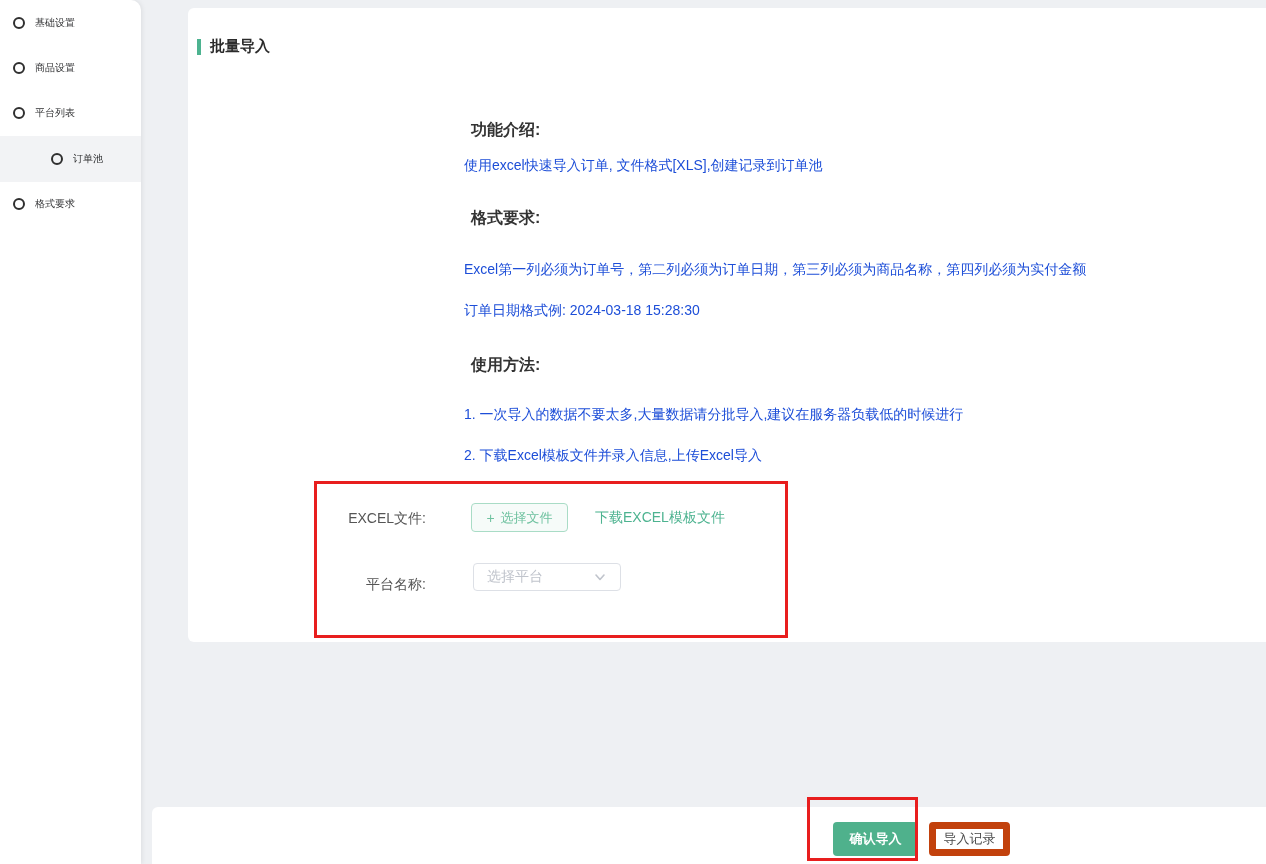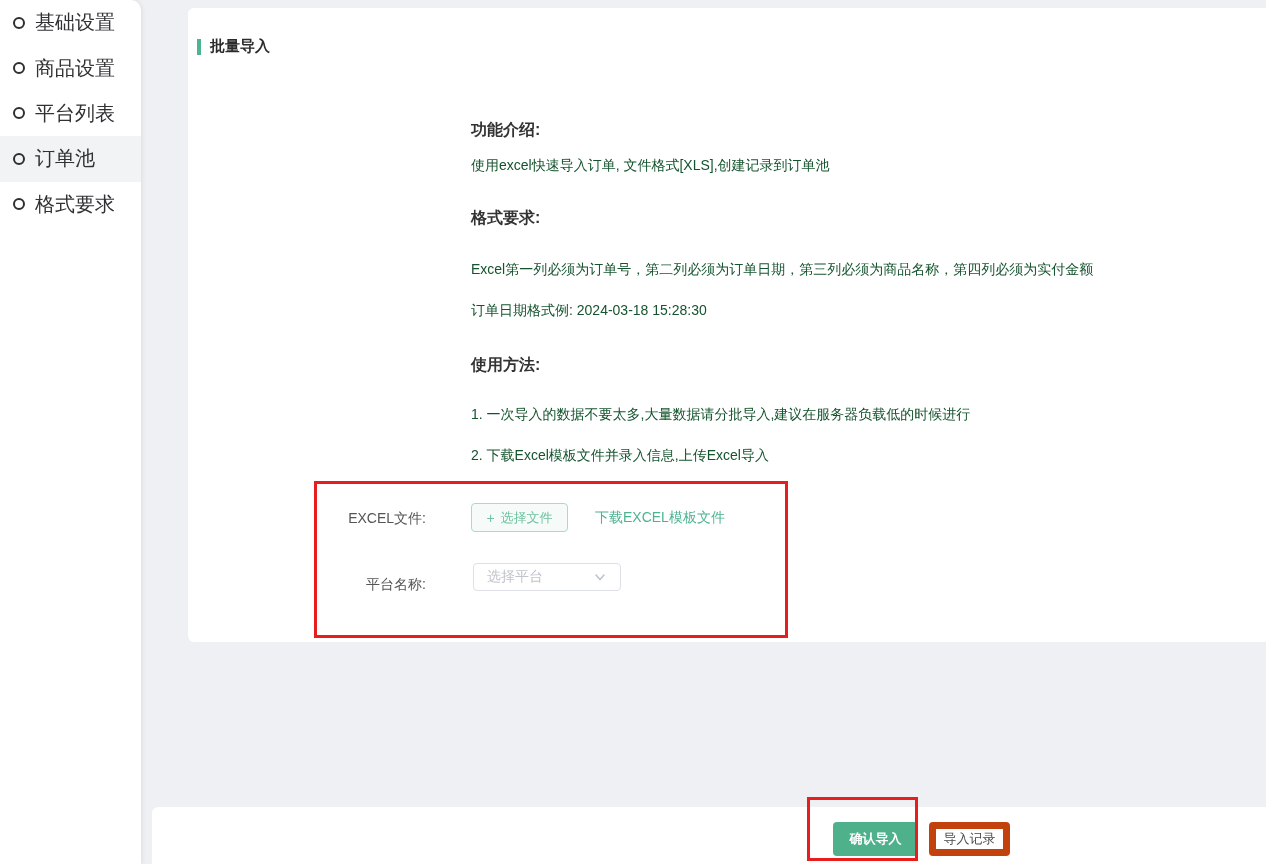--- a/index.html
+++ b/index.html
@@ -17,25 +17,25 @@
     position:absolute; left:0; top:0; width:141px; height:864px;
     background:#ffffff;
     border-top-right-radius:10px;
     box-shadow:1px 0 5px rgba(0,0,0,0.08);
     z-index:2;
   }
   .side-item {
     height:45.4px;
     display:flex; align-items:center;
     padding-left:13px;
-    font-size:20px; color:#303133;
+    font-size:10px; color:#303133;
     cursor:pointer;
     white-space:nowrap;
   }
-  .side-item.active { background:#f2f3f5; }
+  .side-item.active { background:#f2f3f5;justify-content:center; }
   .circle-icon {
     width:12px; height:12px;
     border:2px solid #2f2f2f; border-radius:50%;
     margin-right:10px; flex:0 0 auto;
   }
 
   
   .card {
     position:absolute; left:152px; top:8px; right:0; height:634px;
     background:#ffffff;
@@ -48,22 +48,22 @@
   }
   .header-bar { width:4px; height:16px; background:#4db390; margin-right:9px; }
   .header-title { font-size:15px; font-weight:bold; color:#2b2b2b; }
 
   .sec-heading {
     position:absolute; left:283px;
     font-size:16px; font-weight:bold; color:#333;
     white-space:nowrap;
   }
   .sec-text {
-    position:absolute; left:283px;
-    font-size:14px; color:#14532d;
+    position:absolute; left:276px;
+    font-size:14px; color:#1d4ed8;
     white-space:nowrap;
   }
   .t-intro-h   { top:112px;text-align:center; }
   .t-intro-p   { top:149px; }
   .t-format-h  { top:200px; }
   .t-format-p  { top:253px; }
   .t-format-ex { top:294px; }
   .t-usage-h   { top:347px; }
   .t-usage-1   { top:398px; }
   .t-usage-2   { top:439px; }

